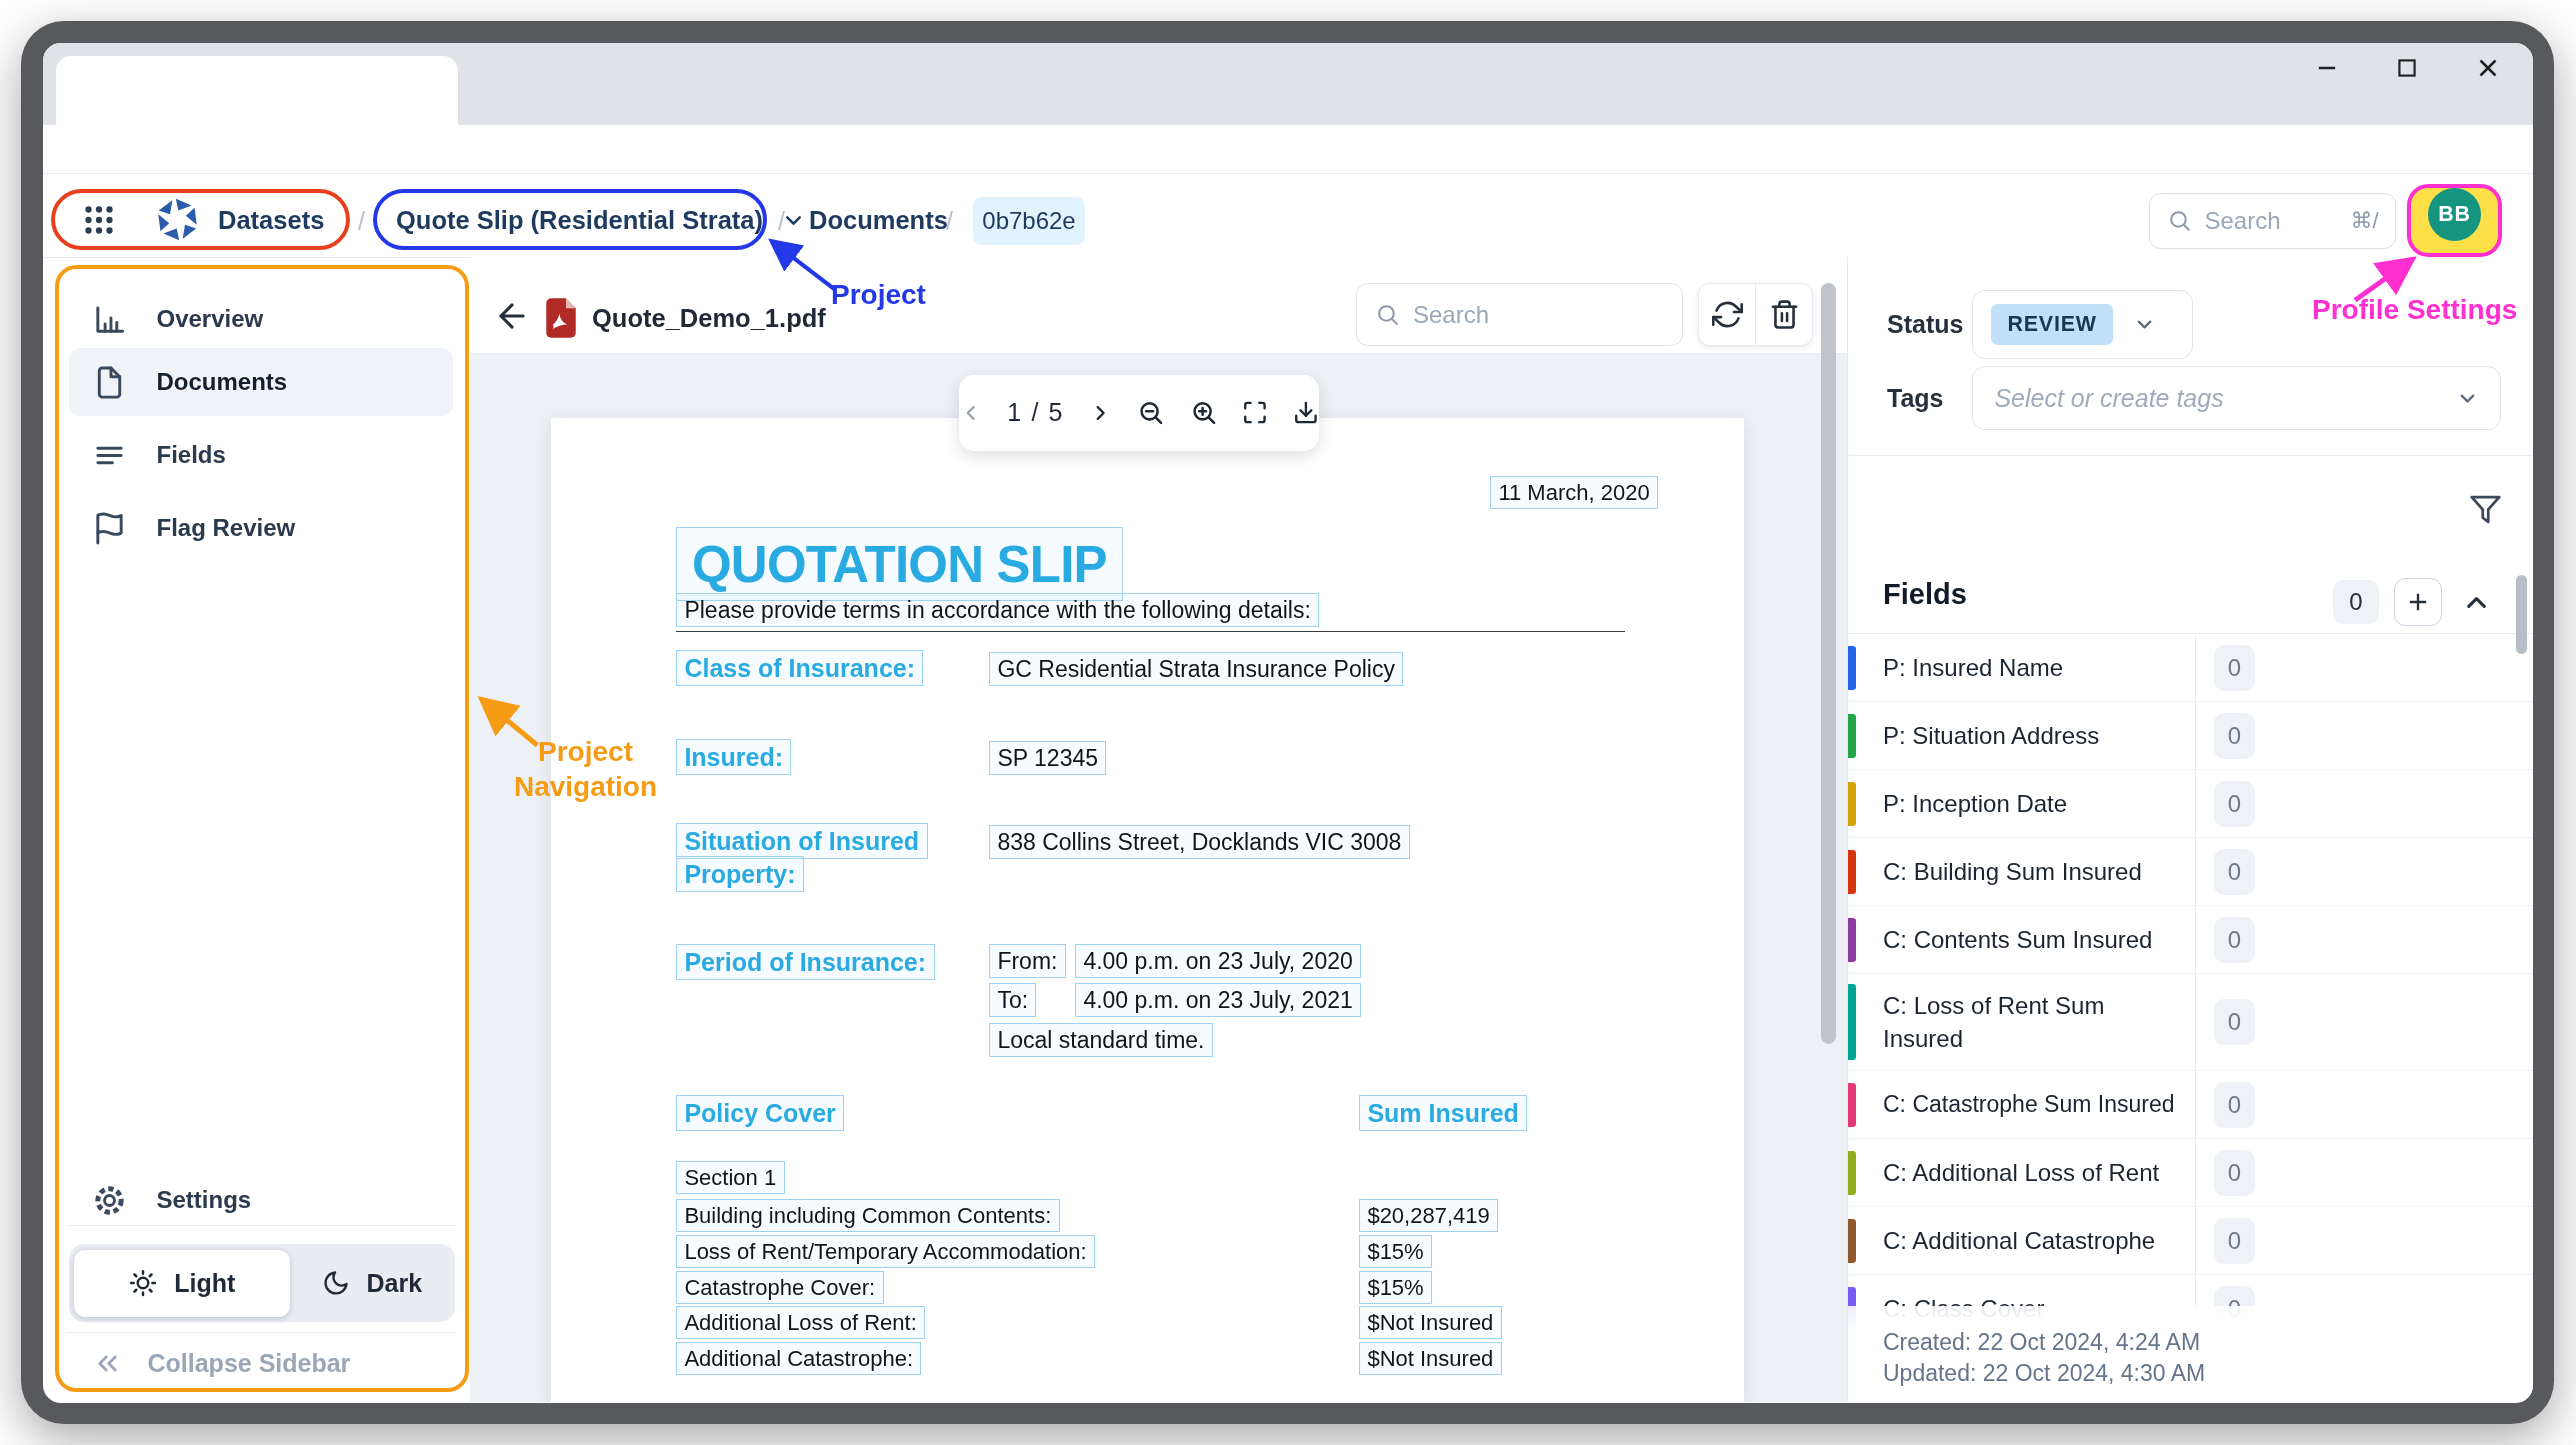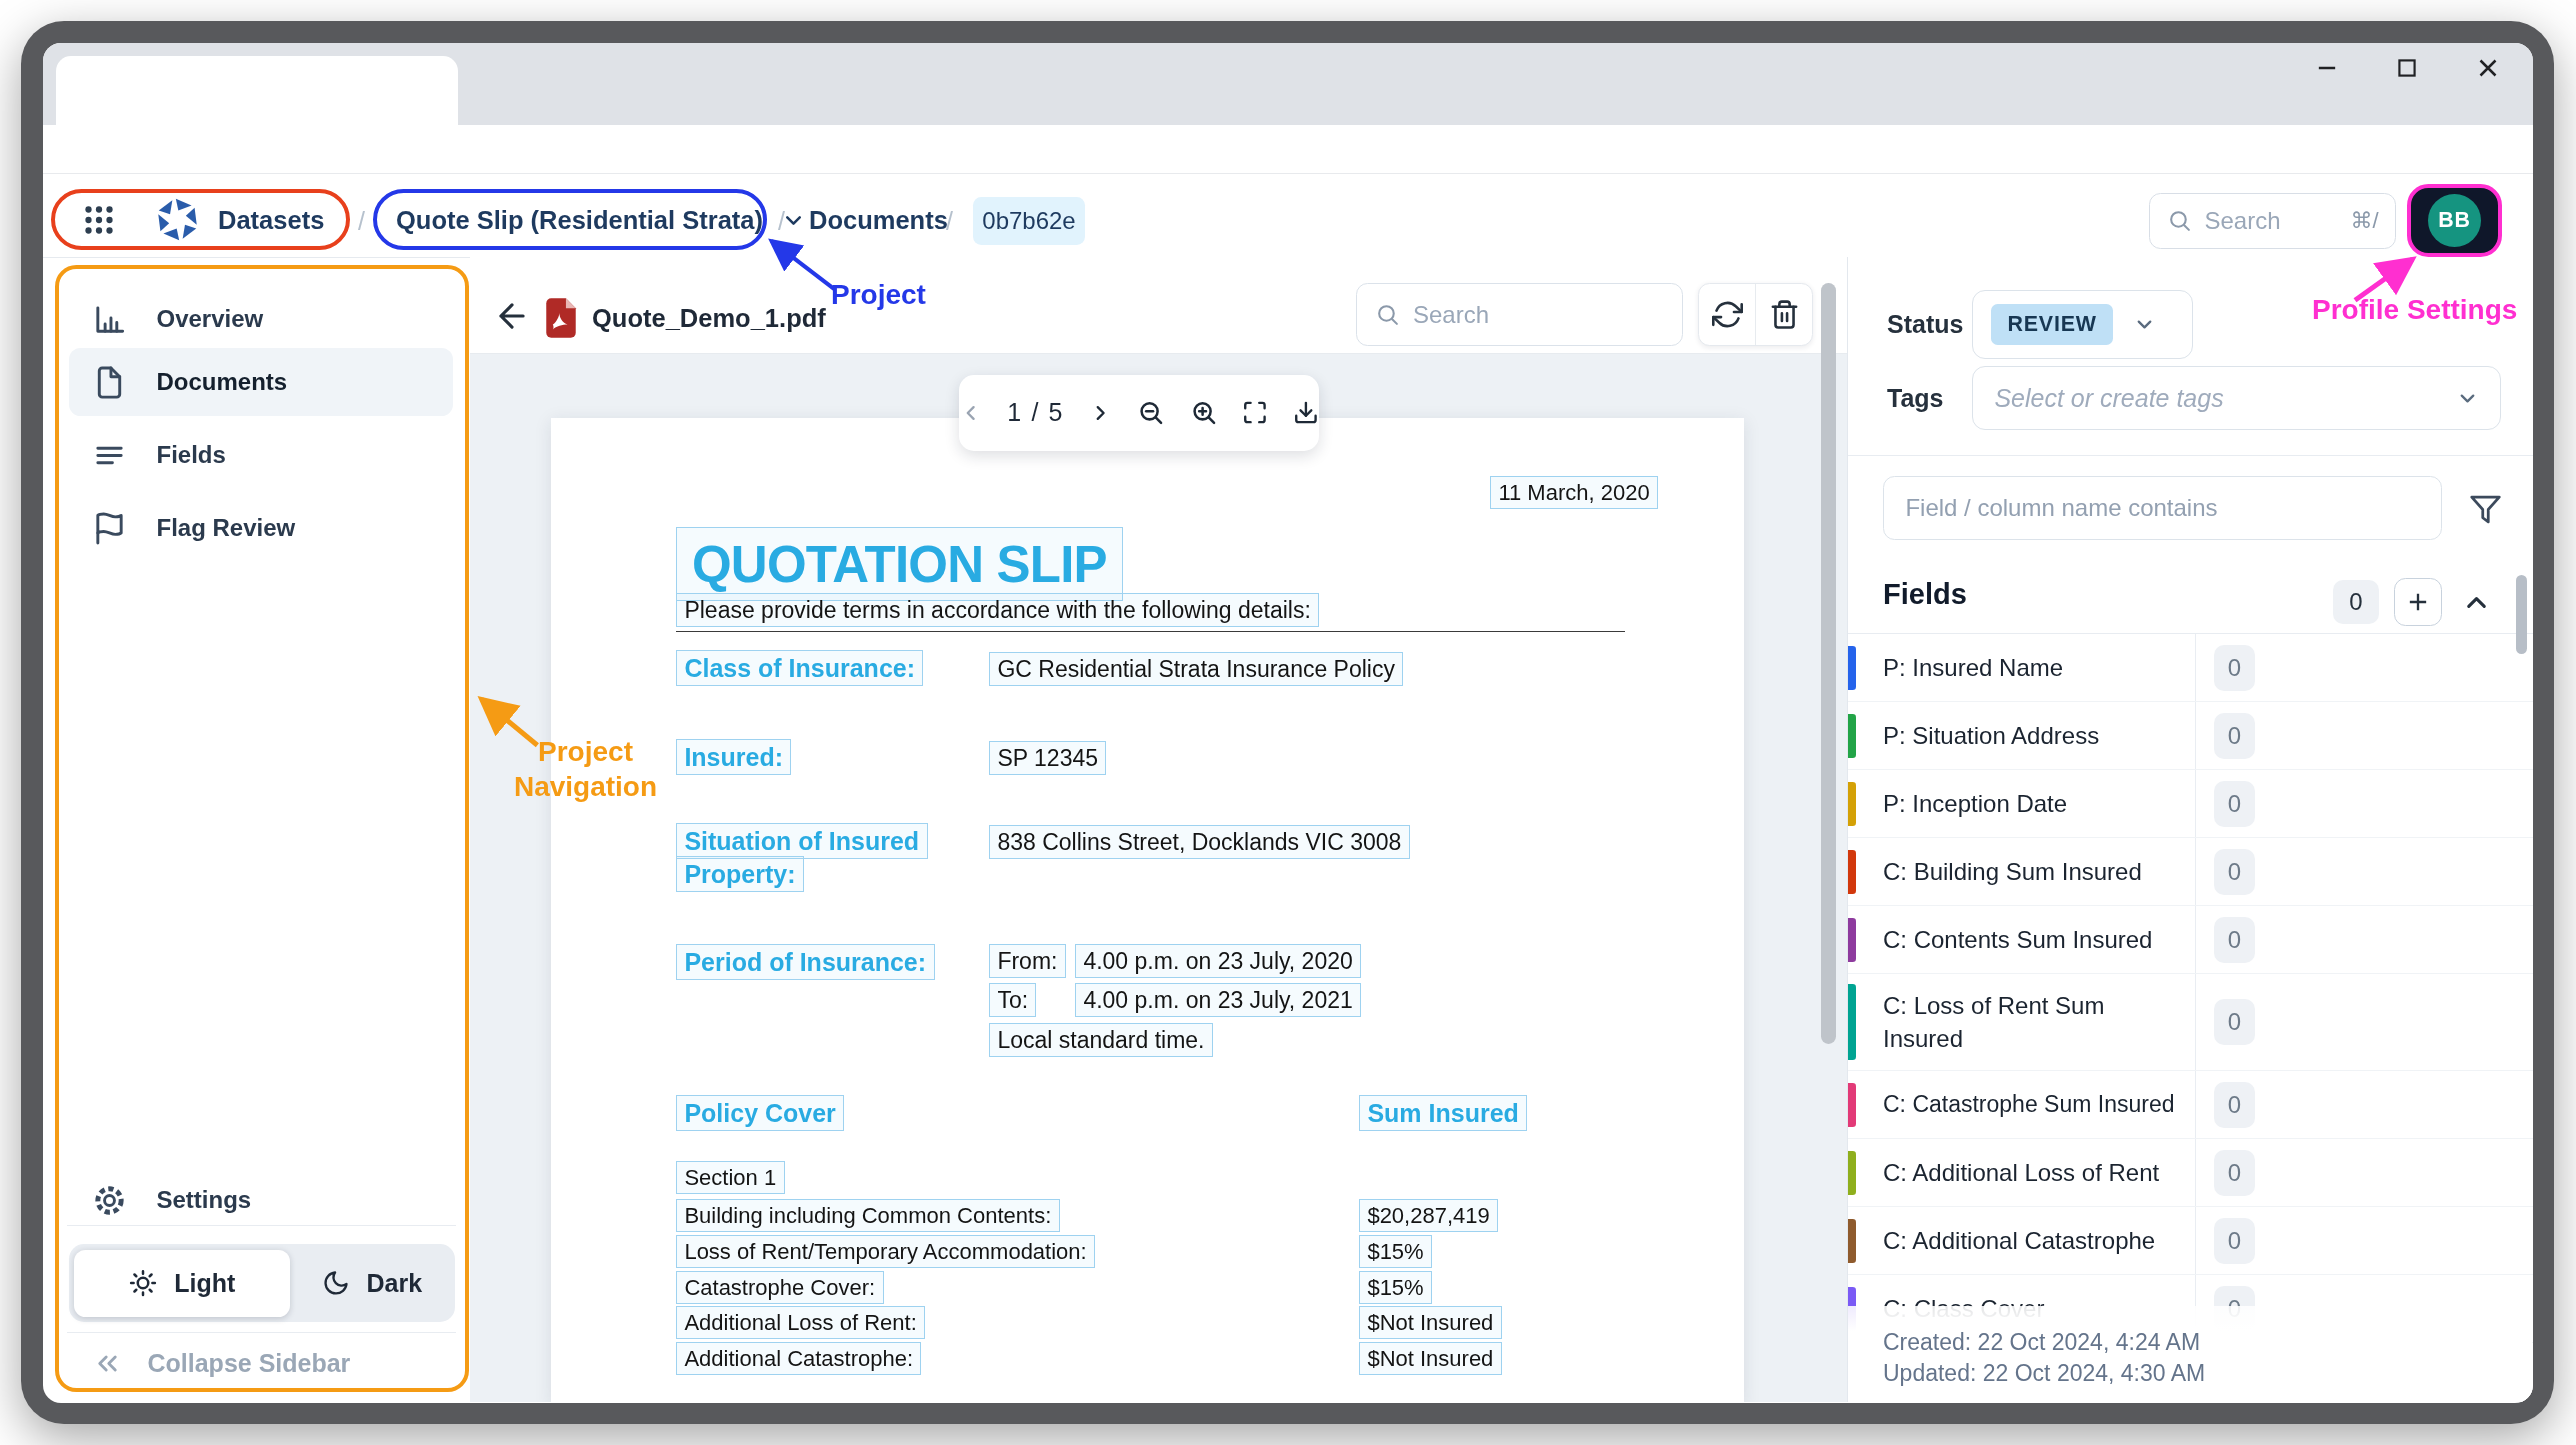--- a/index.html
+++ b/index.html
@@ -20,21 +20,21 @@
 
   
   .appheader { position:absolute; left:0; top:133px; width:100%; height:82px; background:#fff; border-bottom:0.8px solid #e6eaef; }
   .crumb { font-size:25.5px; font-weight:700; color:#1e3a5f; white-space:nowrap; }
   .slash { font-size:25px; color:#b6c1cd; }
   .badge-id { background:#e1f3fd; color:#1e3a5f; font-size:24px; border-radius:8.2px; display:flex; align-items:center; justify-content:center; }
   .hsearch { border:1.2px solid #d8dee6; border-radius:11.5px; background:#fff; display:flex; align-items:center; padding:0 16.5px; gap:13px; }
   .hsearch input { border:none; outline:none; flex:1; font-size:24px; color:#334155; background:transparent; font-family:"Liberation Sans",sans-serif; min-width:0; }
   .hsearch input::placeholder { color:#9aa7b8; }
   .shortcut { font-size:22px; color:#8b99aa; }
-  .avatarbox { position:absolute; left:2364px; top:8.2px; width:95px; height:73px; border:4.1px solid; border-radius:21.4px; background:#0f172a; display:flex; align-items:center; justify-content:center; }
+  .avatarbox { position:absolute; left:2364px; top:8.2px; width:95px; height:73px; border:4.1px solid; border-radius:21.4px; background:#fde047; display:flex; justify-content:center; }
   .avatar { width:53px; height:53px; border-radius:50%; color:#fff; font-size:21.4px; font-weight:700; display:flex; align-items:center; justify-content:center; letter-spacing:0.8px; }
   .oval { position:absolute; border:4.1px solid; border-radius:40px; pointer-events:none; }
 
   
   .sidebar { position:absolute; left:11.5px; top:222px; width:414px; height:1127px; border:4.1px solid; border-radius:21.4px; background:#fff; }
   .sitem { position:absolute; left:10px; width:384px; height:54px; display:flex; align-items:center; gap:30px; padding-left:23px; color:#2b3a4d; font-size:24px; font-weight:600; border-radius:11.5px; }
   .sitem .ic { width:35px; height:35px; color:#3a4a5e; flex:0 0 auto; }
   .sitem.active { background:#f0f4f8; height:68px; font-weight:700; color:#15202e; }
   .sdivider { position:absolute; left:8.2px; width:389px; border-top:1.6px solid #e8ecf1; }
   .toggle { position:absolute; left:10px; top:975px; width:386px; height:78px; background:#e9edf2; border-radius:15px; }
@@ -367,21 +367,20 @@
     </div>
     <div class="a plabel" style="left:39px;top:127px">Tags</div>
     <div class="dropdown" style="left:124px;top:109px;width:529px;height:64px;padding:0 21.4px;justify-content:space-between">
       <span style="font-size:25px;font-style:italic;color:#9fabbc">Select or create tags</span>
       <svg class="i" width="23" height="23" viewBox="0 0 24 24" fill="none" stroke="#5a6b7e" stroke-width="2.4" stroke-linecap="round" stroke-linejoin="round">
           <path d="M6 9l6 6 6-6"></path>
         </svg>
     </div>
     <div class="pdivider" style="top:198px"></div>
 
-    <input class="filterinp" placeholder="Field / column name contains" style="">
     <svg class="i a" style="left:621px;top:236px;color:#3c4a5c" width="33" height="33" viewBox="0 0 24 24" fill="none" stroke="currentColor" stroke-width="2" stroke-linecap="round" stroke-linejoin="round">
         <path d="M22 3H2l8 9v6l4 3V12z"></path>
       </svg>
 
     <div class="a fheading" style="left:35px;top:321px">Fields</div>
     <div class="a cpill" style="left:485px;top:323px;width:46px;height:44px">0</div>
     <div class="addbtn">
       <svg class="i" width="28" height="28" viewBox="0 0 24 24" fill="none" stroke="currentColor" stroke-width="2">
           <path d="M12 5v14M5 12h14"></path>
         </svg>

